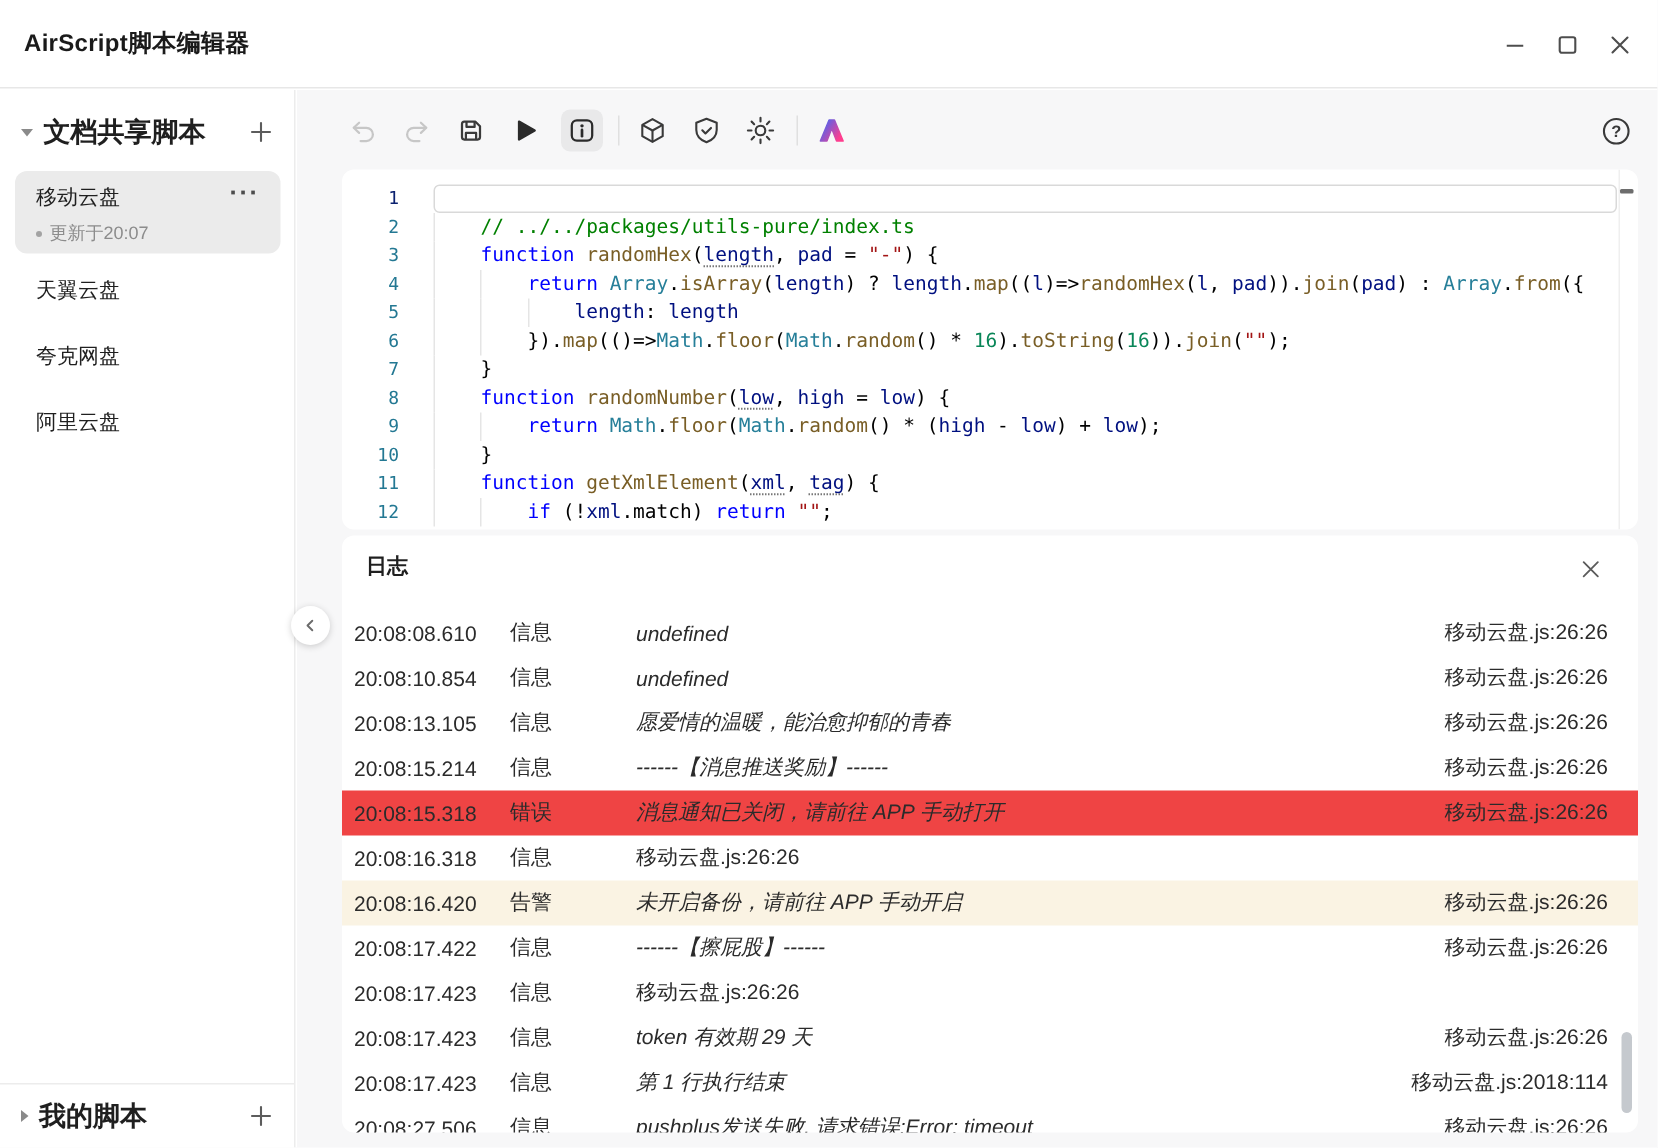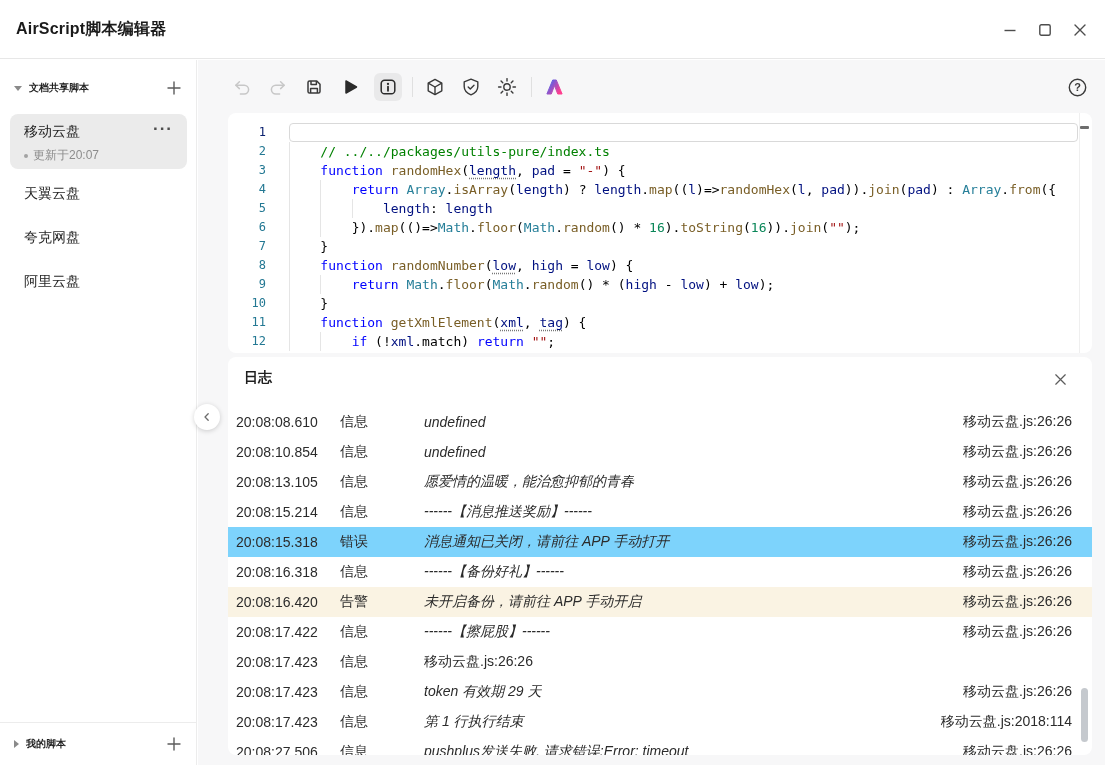--- a/index.html
+++ b/index.html
@@ -11,21 +11,21 @@
   .titlebar { position:absolute; left:0; top:0; right:0; height:59px; background:#fff; border-bottom:1px solid #e7e7e7; }
   .app-title { position:absolute; left:16px; top:19px; font-size:16px; font-weight:700; color:#1a1a1a; letter-spacing:.2px; }
   .win-controls { position:absolute; right:12px; top:17px; display:flex; gap:9px; }
   .win-btn { width:26px; height:26px; display:flex; align-items:center; justify-content:center; color:#4d4d4d; }
 
   
   .sidebar { position:absolute; left:0; top:60px; bottom:0; width:197px; background:#fff; border-right:1px solid #ececec; }
   .side-header { position:absolute; top:14px; left:14px; right:8px; height:28px; display:flex; align-items:center; }
   .tri-down { width:0; height:0; border-left:4px solid transparent; border-right:4px solid transparent; border-top:5px solid #8a8a8a; margin-right:7px; }
   .tri-right { width:0; height:0; border-top:4px solid transparent; border-bottom:4px solid transparent; border-left:5px solid #8a8a8a; margin-right:7px; }
-  .section-title { font-size:10px; font-weight:700; color:#1f1f1f; }
+  .section-title { font-size:18px; font-weight:700; color:#1f1f1f; }
   .icon-btn { width:28px; height:28px; display:flex; align-items:center; justify-content:center; color:#5c5c5c; border-radius:6px; }
   .side-header .icon-btn, .side-bottom .icon-btn { margin-left:auto; }
   .side-card { position:absolute; left:10px; top:54px; width:177px; height:55px; background:#ebebeb; border-radius:8px; cursor:pointer; }
   .card-title { position:absolute; left:14px; top:9px; font-size:14px; color:#1f1f1f; }
   .more-dots { position:absolute; right:10px; top:1px; font-size:17px; font-weight:700; letter-spacing:1px; color:#4d4d4d; padding:4px; }
   .card-sub { position:absolute; left:14px; top:33px; font-size:12px; color:#8c8c8c; display:flex; align-items:center; gap:5px; }
   .status-dot { width:4px; height:4px; border-radius:50%; background:#a3a3a3; flex:none; }
   .side-items { position:absolute; top:112px; left:0; right:0; }
   .side-item { height:44px; display:flex; align-items:center; padding-left:24px; font-size:14px; color:#1f1f1f; cursor:pointer; }
   .side-bottom { position:absolute; bottom:0; left:0; right:0; height:43px; border-top:1px solid #ececec; display:flex; align-items:center; padding:0 8px 0 14px; background:#fff; }
@@ -55,21 +55,21 @@
   .tok.hint { text-decoration:underline dotted #777; text-underline-offset:3px; }
   .editor-ruler { position:absolute; top:0; bottom:0; right:12px; width:1px; background:#efefef; }
   .ruler-mark { position:absolute; top:13px; right:3px; width:9px; height:3px; background:#6d6d6d; border-radius:1px; }
 
   
   .log-panel { position:absolute; left:30px; top:297px; width:864px; height:398px; background:#fff; border-radius:8px; overflow:hidden; }
   .log-title { position:absolute; left:16px; top:12px; font-size:14px; font-weight:700; color:#1f1f1f; }
   .log-close { position:absolute; right:20px; top:10px; width:24px; height:24px; display:flex; align-items:center; justify-content:center; color:#5c5c5c; }
   .log-rows { position:absolute; top:50px; left:0; right:0; }
   .log-row { display:flex; height:30px; align-items:center; font-size:14px; color:#2b2b2b; padding:0 20px 0 8px; }
-  .log-row.error { background:#7dd3fc; }
+  .log-row.error { background:#ef4444; }
   .log-row.warn  { background:#faf3e3; }
   .col-time { width:104px; flex:none; }
   .col-level { width:84px; flex:none; }
   .col-msg { flex:1; white-space:nowrap; overflow:hidden;font-style:italic; }
   .col-src { flex:none; cursor:pointer; }
   .log-scrollthumb { position:absolute; right:4px; top:331px; width:7px; height:54px; background:#c5c9ce; border-radius:4px; cursor:pointer; }
 
   svg { display:block; }
 </style>
 </head>
@@ -274,21 +274,20 @@
         </div>
         <div class="log-row error">
           <span class="col-time">20:08:15.318</span>
           <span class="col-level">错误</span>
           <span class="col-msg">消息通知已关闭，请前往 APP 手动打开</span>
           <span class="col-src">移动云盘.js:26:26</span>
         </div>
         <div class="log-row">
           <span class="col-time">20:08:16.318</span>
           <span class="col-level">信息</span>
-          <span class="col-msg">------【备份好礼】------</span>
           <span class="col-src">移动云盘.js:26:26</span>
         </div>
         <div class="log-row warn">
           <span class="col-time">20:08:16.420</span>
           <span class="col-level">告警</span>
           <span class="col-msg">未开启备份，请前往 APP 手动开启</span>
           <span class="col-src">移动云盘.js:26:26</span>
         </div>
         <div class="log-row">
           <span class="col-time">20:08:17.422</span>

